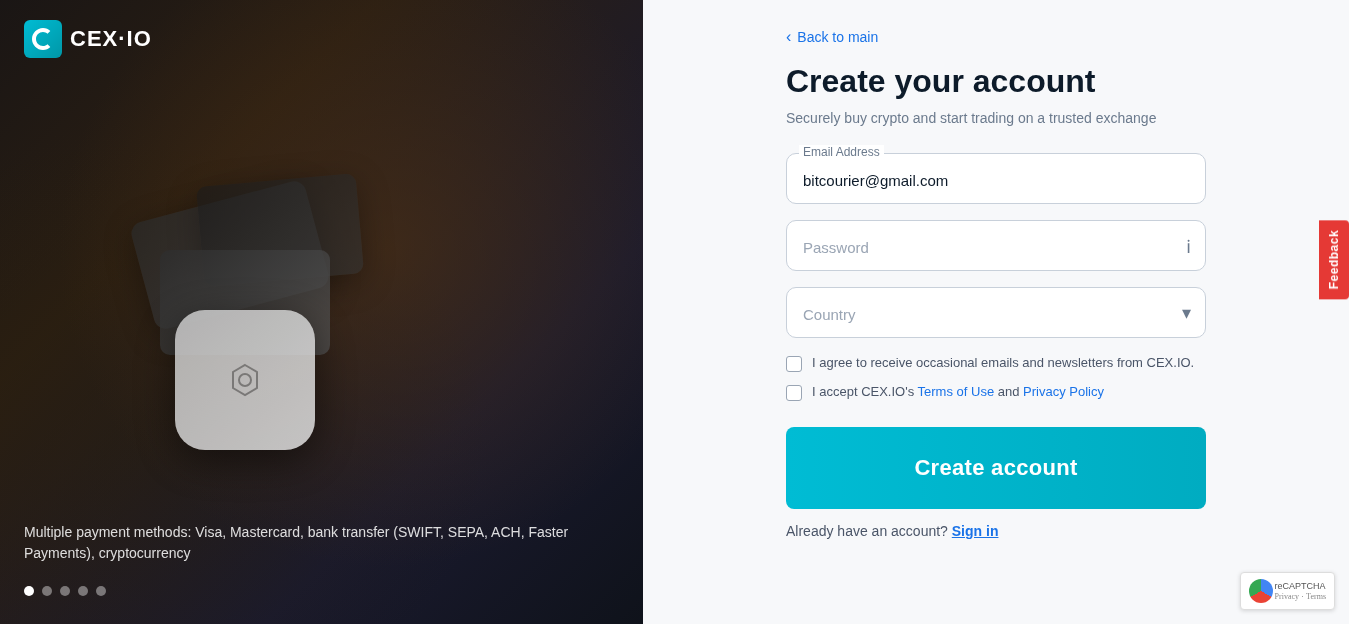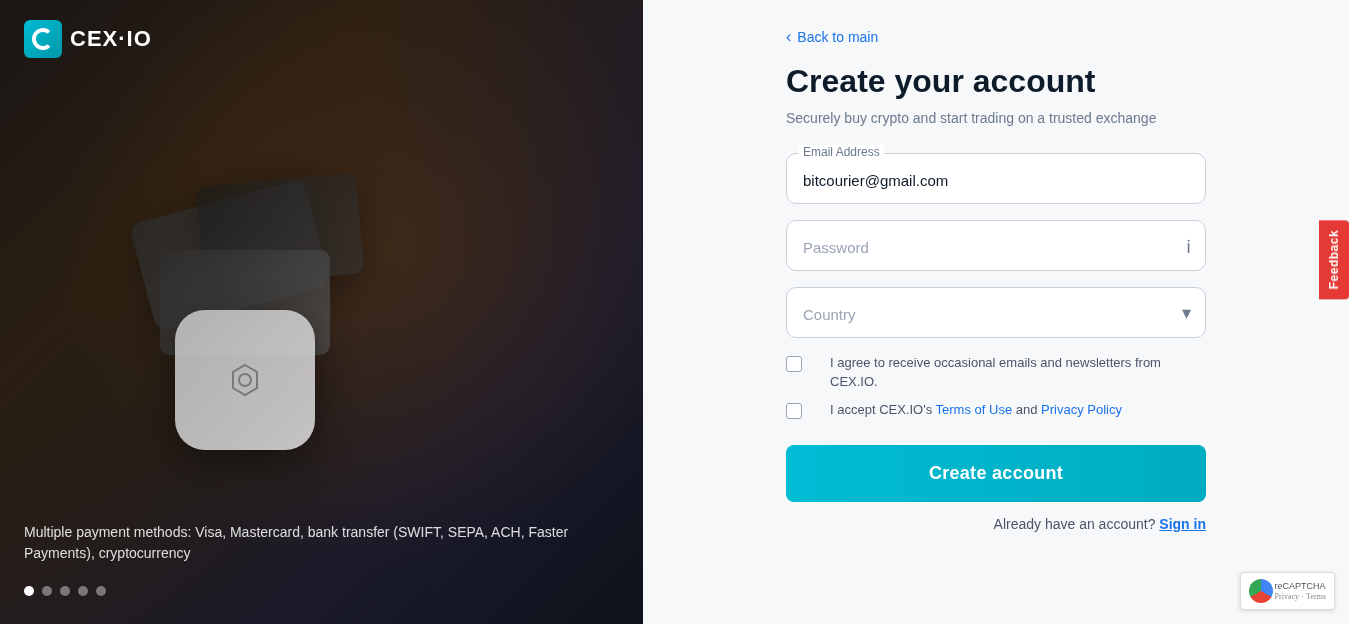--- a/index.html
+++ b/index.html
@@ -261,21 +261,21 @@
       transform: translateY(-50%);
       color: #6b7a8d;
       font-size: 18px;
       pointer-events: none;
     }
 
     
     .checkbox-row {
       display: flex;
       align-items: flex-start;
-      gap: 28px;
+      gap: 10px;
       margin-bottom: 10px;
     }
     .checkbox-input {
       width: 16px;
       height: 16px;
       margin-top: 2px;
       flex-shrink: 0;
       cursor: pointer;
       border: 1.5px solid #9aa5b4;
       border-radius: 3px;
@@ -288,37 +288,37 @@
       line-height: 1.4;
     }
     .checkbox-label a {
       color: #1a73e8;
       text-decoration: none;
     }
 
     
     .create-btn {
       width: 100%;
-      padding: 18px;
+      padding: 28px;
       background: linear-gradient(90deg, #00bcd4, #00acc1);
       color: white;
-      font-size: 18px;
+      font-size: 22px;
       font-weight: 700;
       border: none;
       border-radius: 8px;
       cursor: pointer;
       margin-top: 16px;
       margin-bottom: 14px;
       letter-spacing: 0.3px;
     }
 
     .signin-row {
       font-size: 14px;
       color: #4a5568;
-      text-align: right;
+      text-align: left;
     }
     .signin-row a {
       color: #1a73e8;
       text-decoration: underline;
       font-weight: 600;
       cursor: pointer;
     }
     
     .feedback-tab-alt {
       position: fixed;

